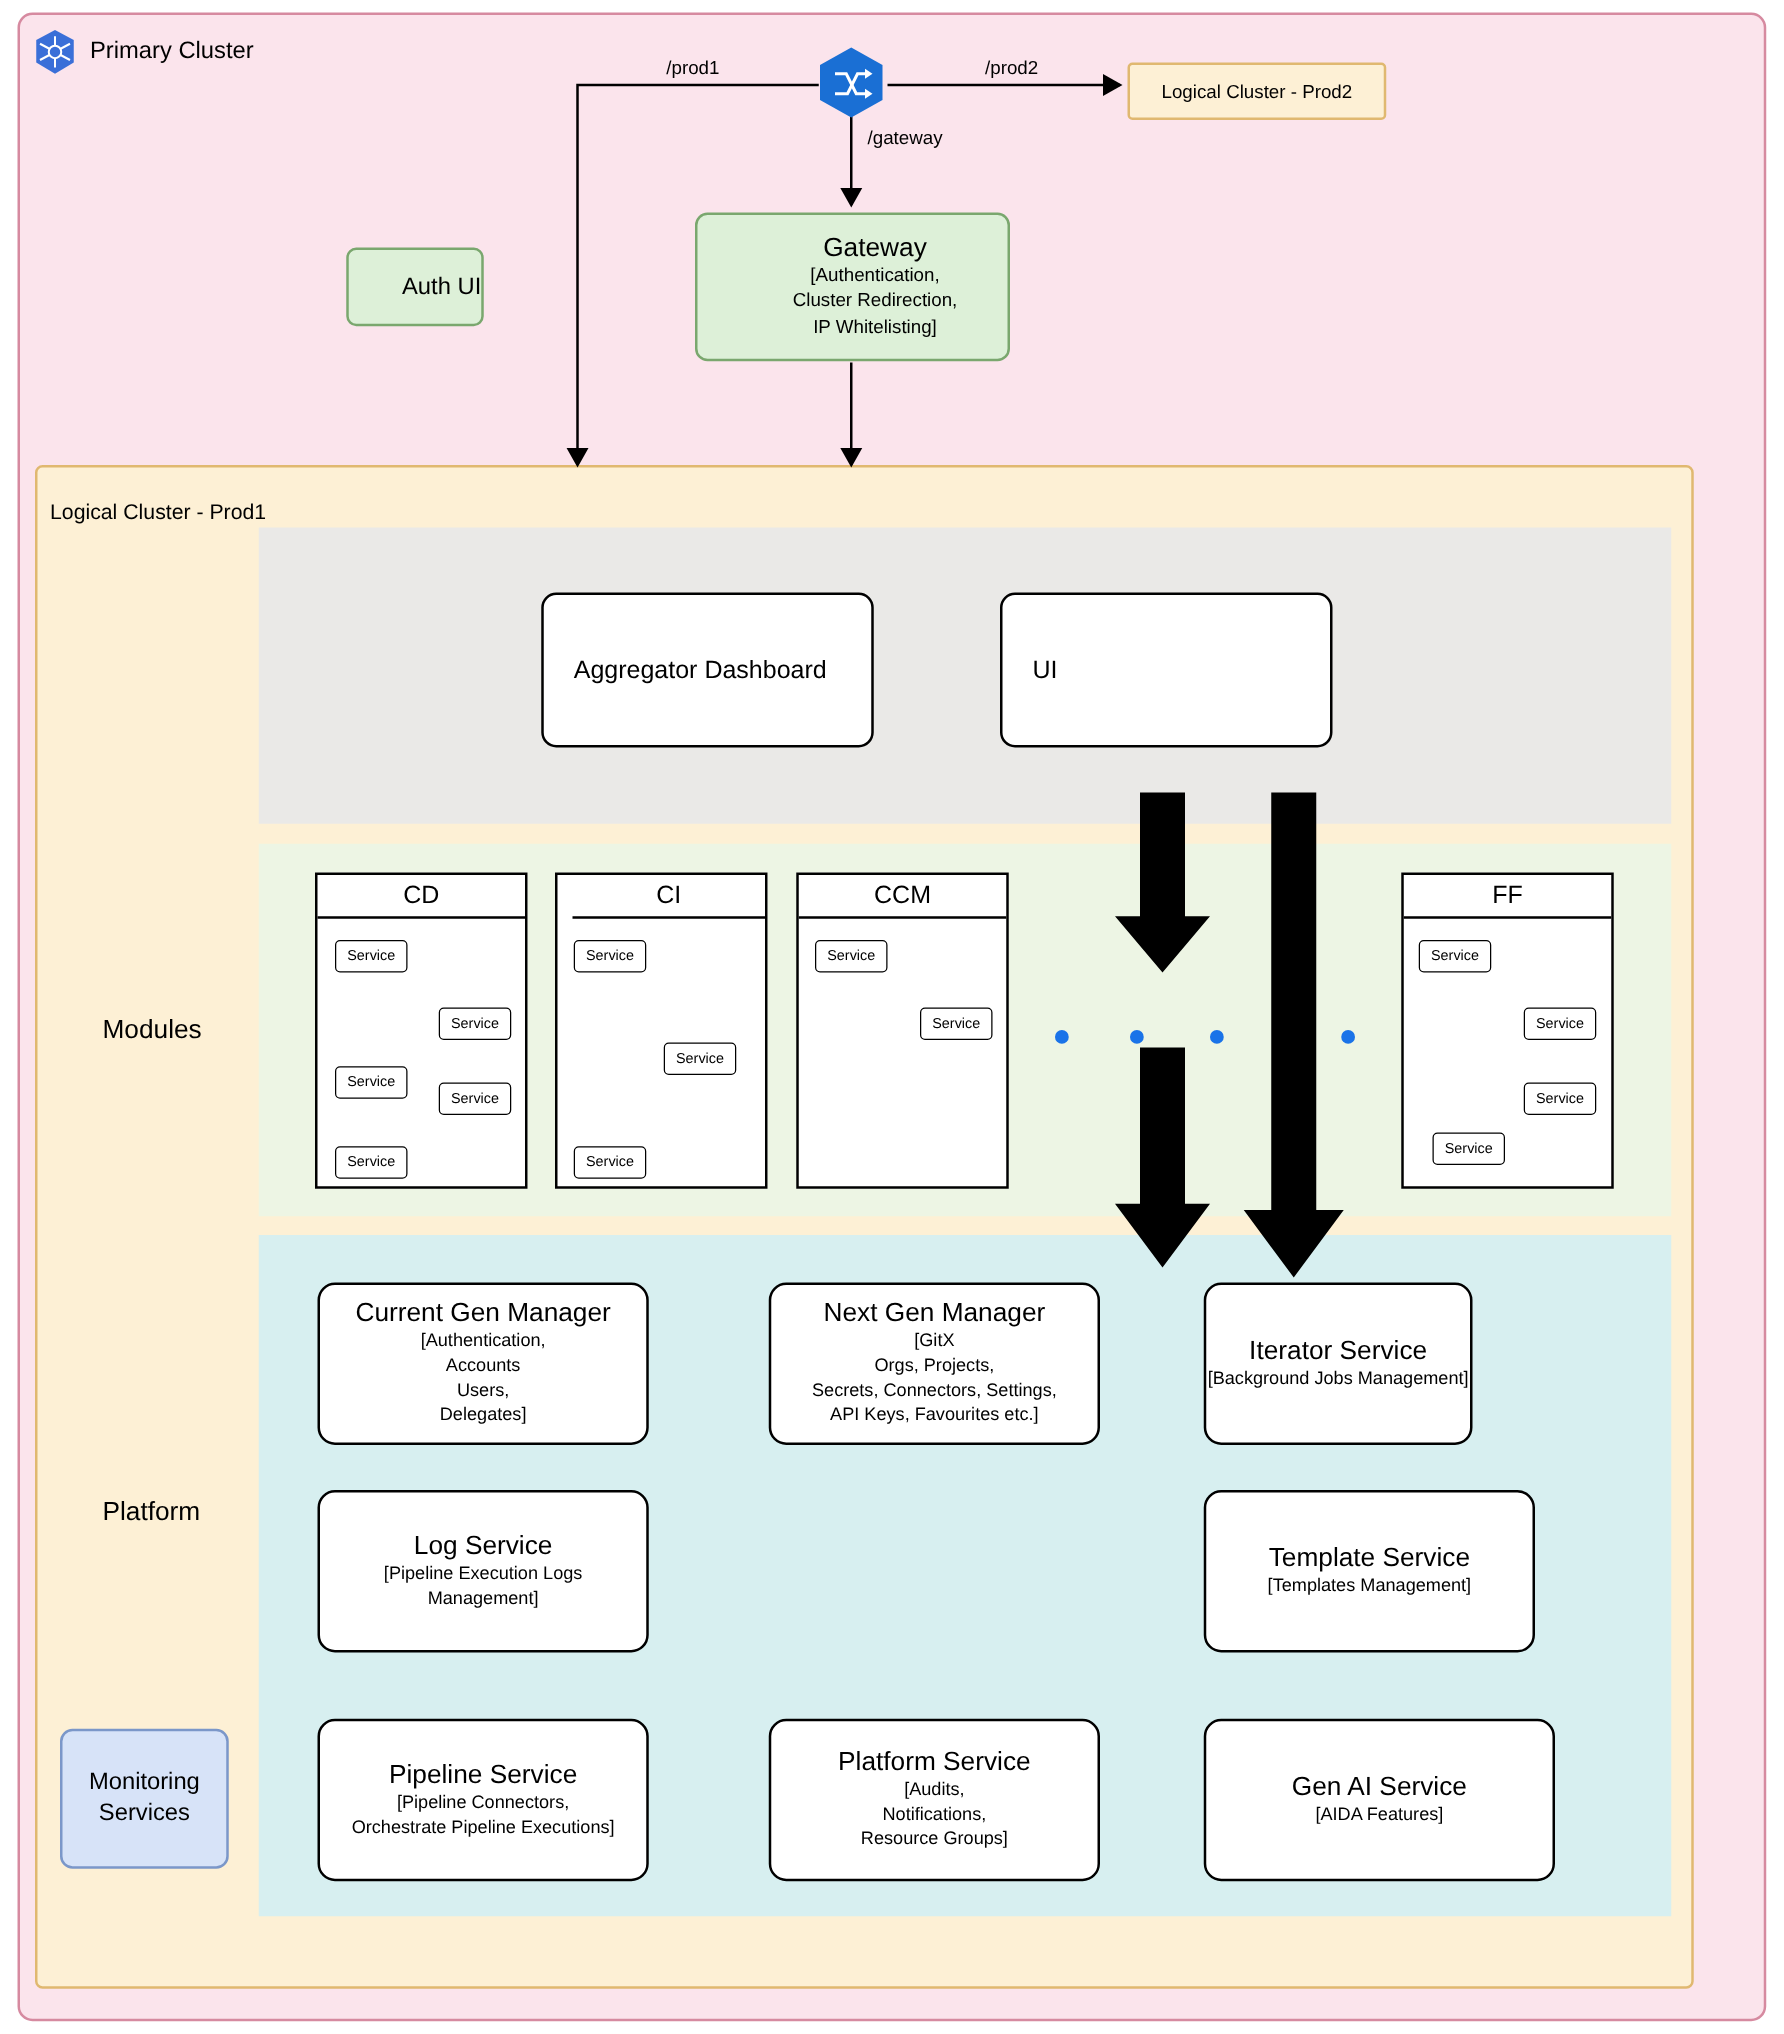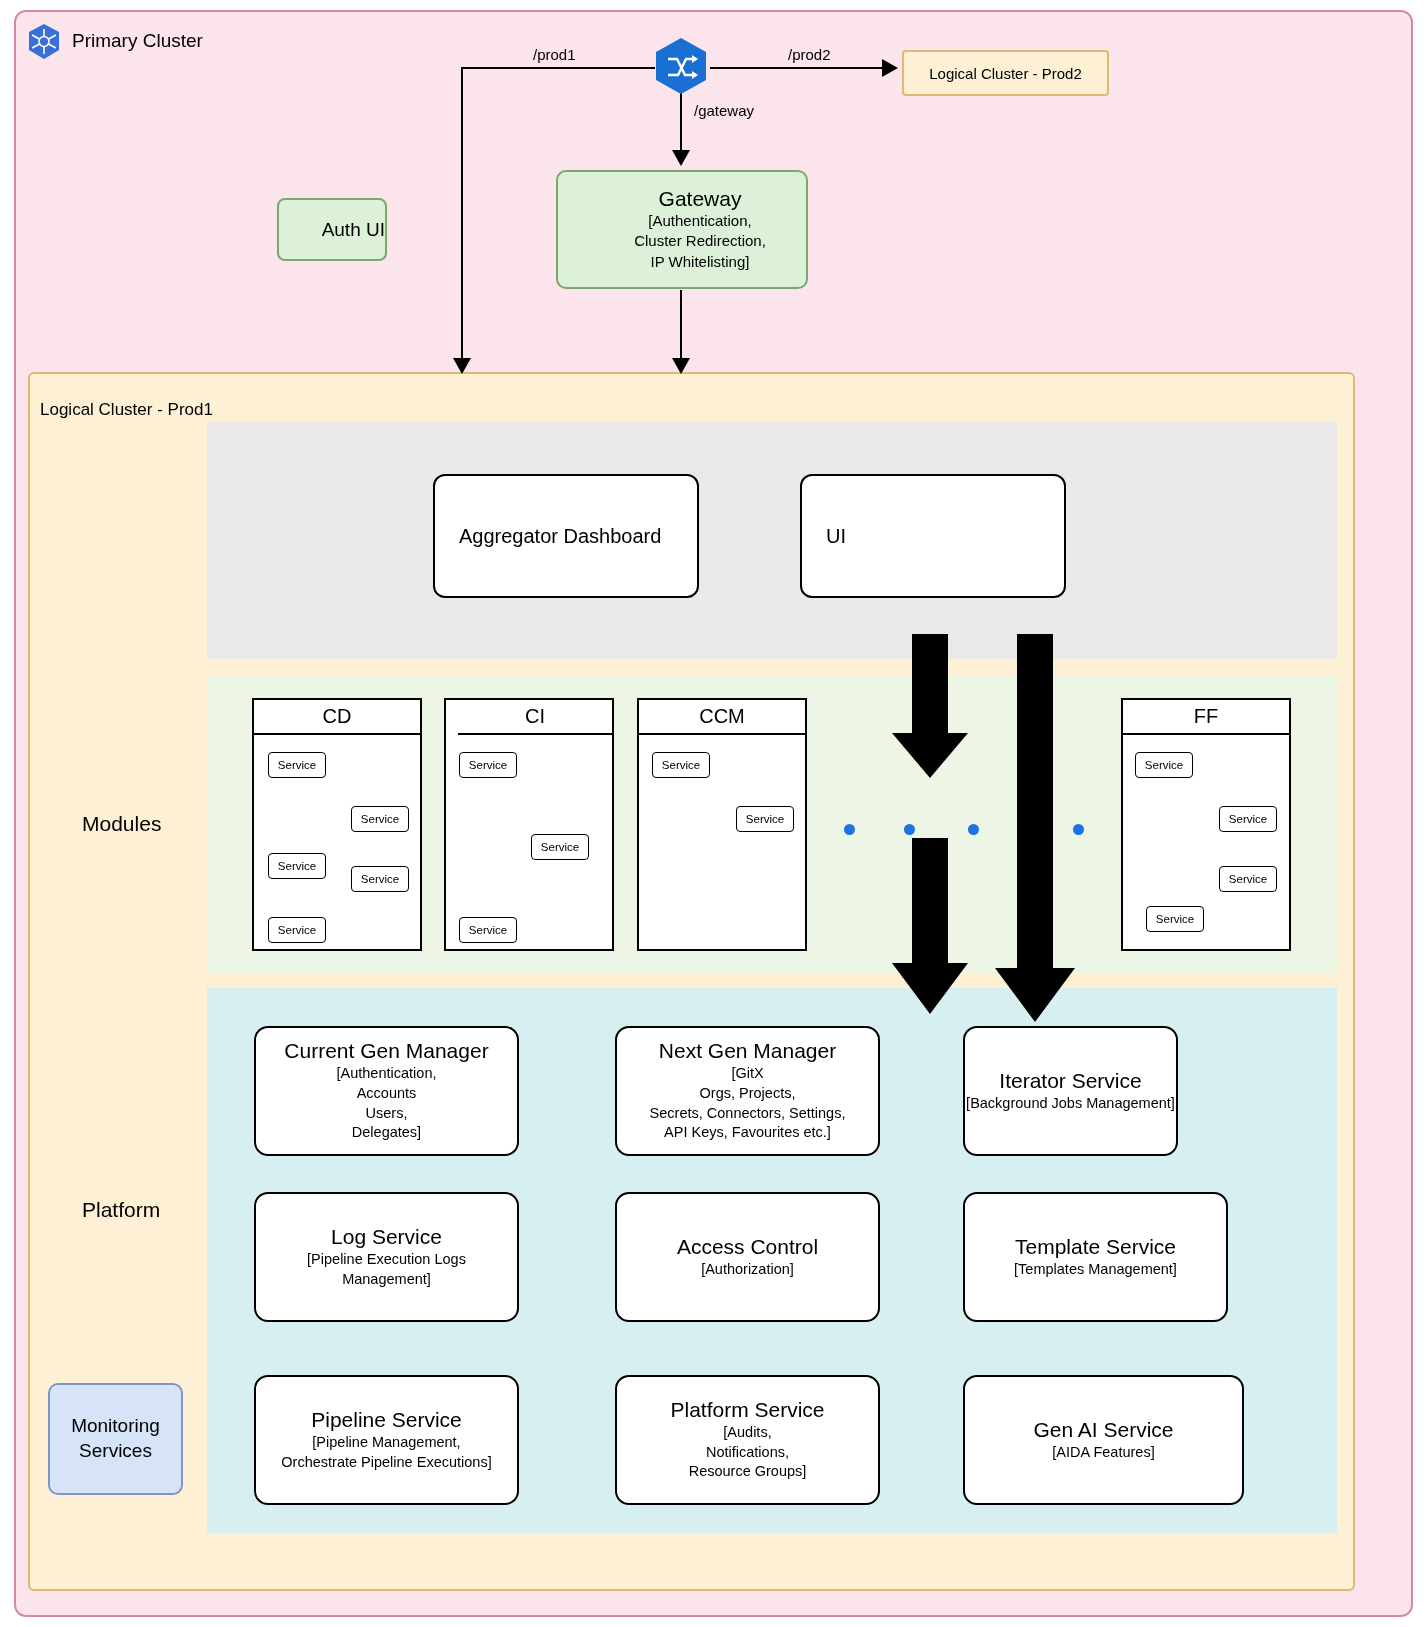--- a/index.html
+++ b/index.html
@@ -497,38 +497,32 @@
   </div>
 
   <div class="plat p-log">
     <div class="title">Log Service</div>
     <div class="sub">
       <div>[Pipeline Execution Logs</div>
       <div>Management]</div>
     </div>
   </div>
 
-  <div class="plat p-acl">
-    <div class="title">Access Control</div>
-    <div class="sub">
-      <div>[Authorization]</div>
-    </div>
-  </div>
 
   <div class="plat p-tmpl">
     <div class="title">Template Service</div>
     <div class="sub">
       <div>[Templates Management]</div>
     </div>
   </div>
 
   <div class="plat p-pipe">
     <div class="title">Pipeline Service</div>
     <div class="sub">
-      <div>[Pipeline Management,</div>
+      <div>[Pipeline Connectors,</div>
       <div>Orchestrate Pipeline Executions]</div>
     </div>
   </div>
 
   <div class="plat p-plat">
     <div class="title">Platform Service</div>
     <div class="sub">
       <div>[Audits,</div>
       <div>Notifications,</div>
       <div>Resource Groups]</div>

